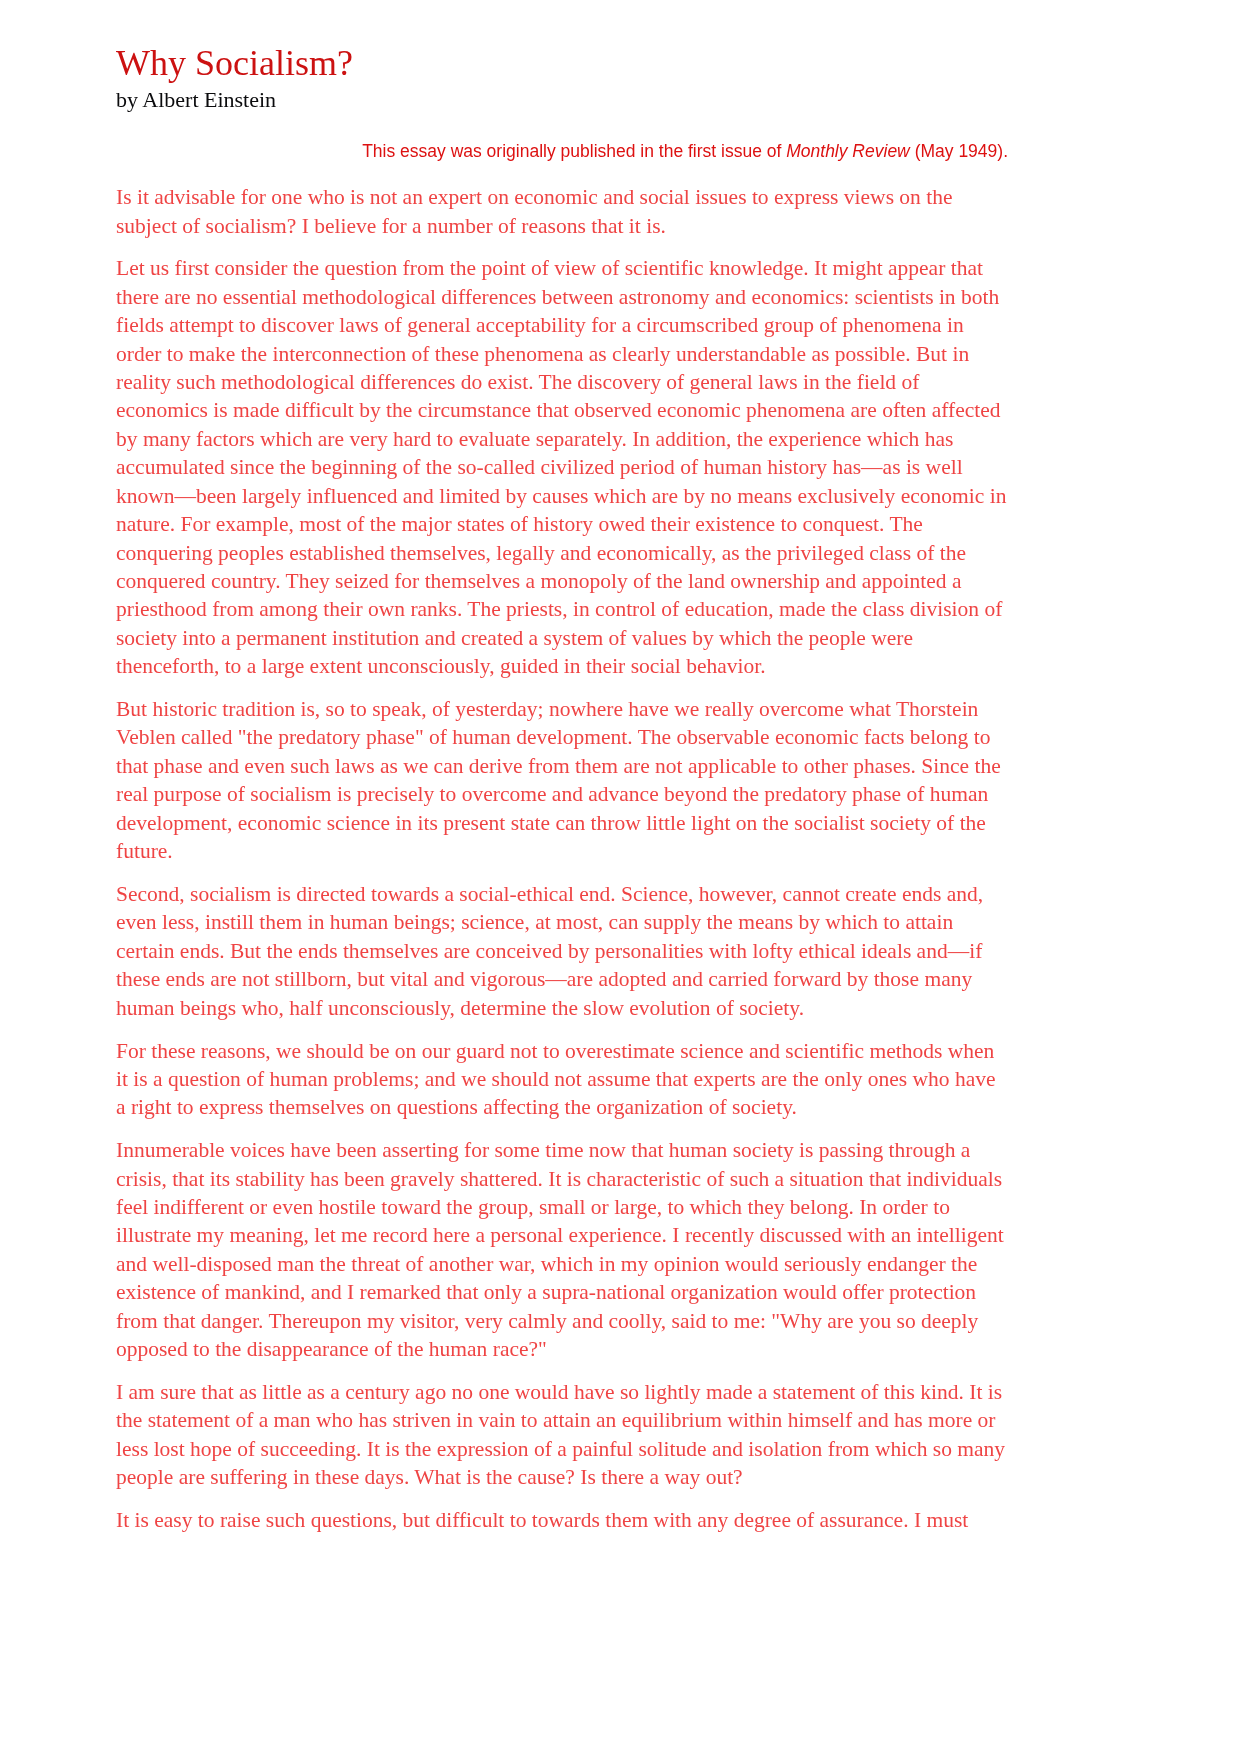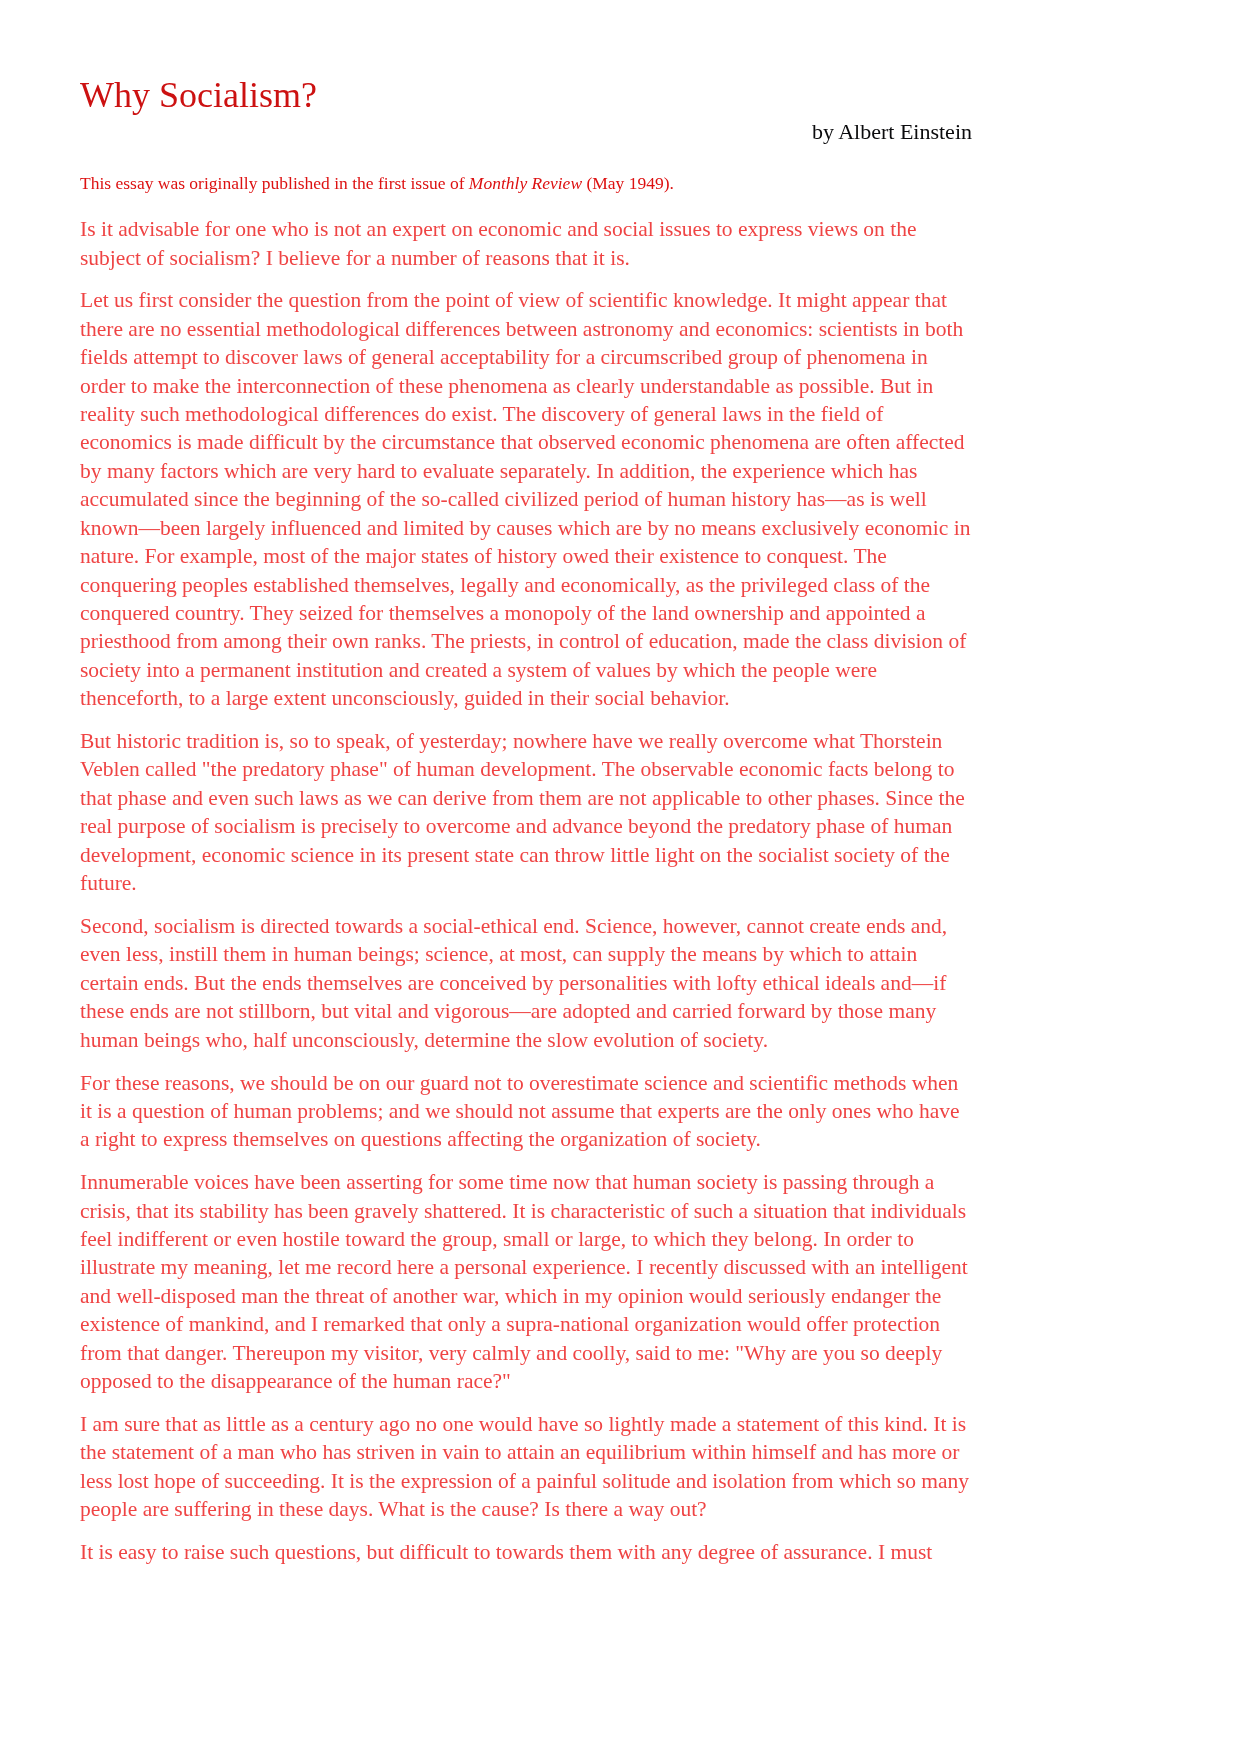--- a/index.html
+++ b/index.html
@@ -9,44 +9,44 @@
   }
   body {
     width: 1240px;
     height: 1755px;
     overflow: hidden;
     font-family: "Liberation Serif", "DejaVu Serif", serif;
     color: #0b0b0d;
   }
   .page {
     width: 892px;
-    margin-left: 80px;
-    padding-top: 76px;
+    margin-left: 116px;
+    padding-top: 44px;
   }
   .essay-title {
     margin: 0;
     font-size: 36px;
     line-height: 1.08;
     font-weight: 400;
     color: #cc1111;
     font-family: "Liberation Serif", "DejaVu Serif", serif;
   }
   .byline {
     margin: 4px 0 0 0;
     font-size: 22px;
     line-height: 1.2;
     color: #0b0b0d;
-    text-align: right;
   }
   .publication-notice {
     margin: 28px 0 20px 0;
     font-size: 17.5px;
     line-height: 1.25;
     color: #dd1111;
-    font-family: Liberation Serif, serif;
+    font-family: Liberation Sans, sans-serif;
+    text-align: right;
   }
   .publication-notice .journal {
     font-style: italic;
   }
   .essay-body p {
     margin: 0 0 14.5px 0;
     font-size: 21.5px;
     line-height: 28.4px;
     text-align: left;
     color: #ef4444;

